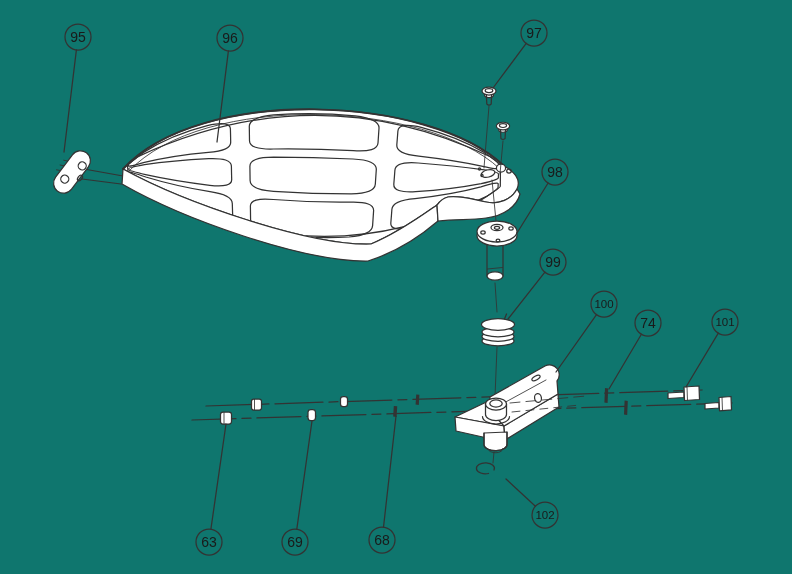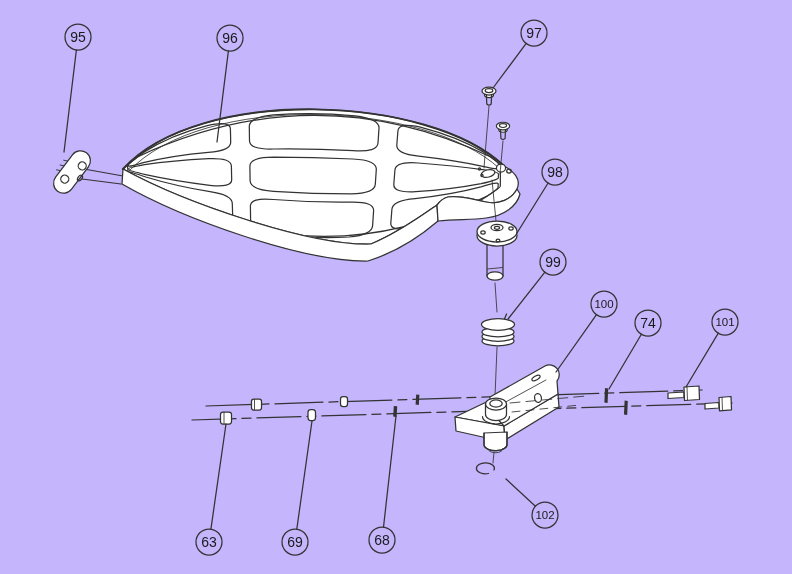--- a/index.html
+++ b/index.html
@@ -1,16 +1,16 @@
 <!DOCTYPE html>
 <html><head>
 <meta charset="utf-8">
 <style>
   html,body{margin:0;padding:0;background:#ffffff;}
-  .stage{position:relative;width:792px;height:574px;background:#c4b5fd;overflow:hidden;
+  .stage{position:relative;width:792px;height:574px;background:#0f766e;overflow:hidden;
          font-family:"Liberation Sans",sans-serif;}
   svg{display:block}
   .ln path,.ln ellipse,.ln circle,.ln rect,.ln line{
       stroke:#333;fill:none;stroke-width:1.25;stroke-linecap:round;stroke-linejoin:round}
   .w{fill:#ffffff !important}
   .dk{fill:#333 !important;stroke:none !important}
   .thin{stroke-width:.85 !important}
   .thick{stroke-width:2 !important}
   .callout-text{font-family:"Liberation Sans",sans-serif;fill:#1a1a1a;text-anchor:middle}
 </style>

